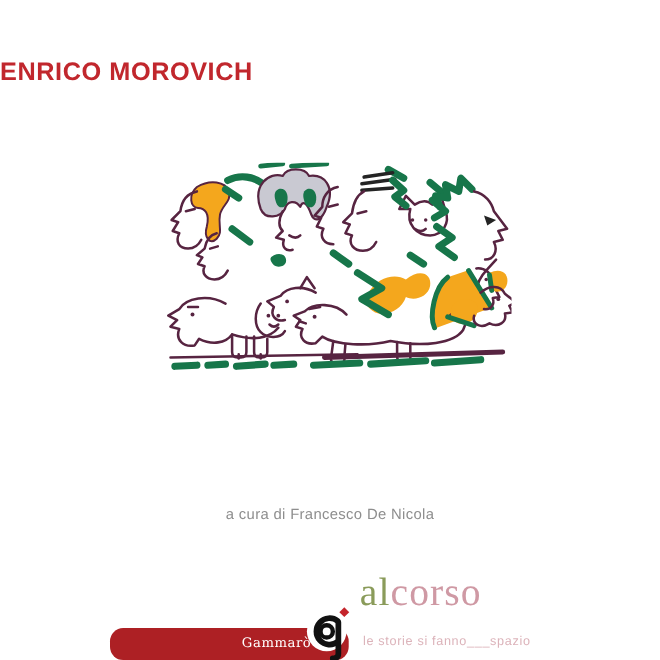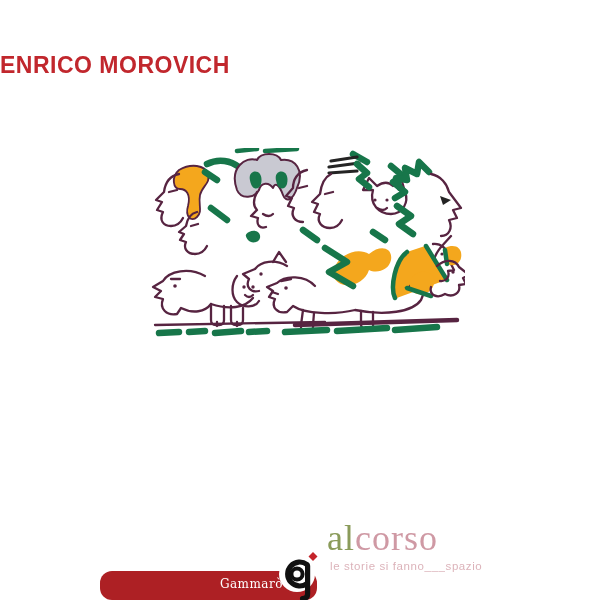--- a/index.html
+++ b/index.html
@@ -52,21 +52,21 @@
   .logo svg { width:100%; height:100%; display:block; }
 
   .imprint { position:absolute; left:327px; top:520px; }
   .wordmark {
     font-family:"Liberation Serif", serif; font-size:36px; line-height:1;
     letter-spacing:1px;
   }
   .wordmark .al    { color:var(--alcorso_green,#8a9b5a); }
   .wordmark .corso { color:var(--alcorso_pink,#cf99a4); }
   .tagline {
-    margin-top:4px; margin-left:3px;
+    margin-top:21px; margin-left:3px;
     font-size:11.5px; letter-spacing:0.6px;
     color:var(--tagline_pink,#dcb3ba);
   }
 </style>
 </head>
 <body>
 
 <div class="cover">
 
   <div class="author">ENRICO MOROVICH</div>
@@ -166,20 +166,21 @@
       <path class="grn" d="M14,185 l20,-1"></path>
       <path class="grn" d="M44,184 l16,-1"></path>
       <path class="grn" d="M70,185 l26,-2"></path>
       <path class="grn" d="M104,184 l18,-1"></path>
       <path class="grn" d="M140,184 l42,-2"></path>
       <path class="grn" d="M192,183 l50,-3"></path>
       <path class="grn" d="M250,182 l42,-3"></path>
     </svg>
   </div>
 
+  <div class="editor">a cura di Francesco De Nicola</div>
 
   <div class="band">
     <span class="gammaro">Gammarò</span>
   </div>
 
   <div class="logo">
     <svg viewBox="0 0 44 52">
       <circle cx="20" cy="25" r="18" fill="#ffffff"></circle>
       <path d="M30,15.5 A12,12 0 1 0 30,34.5" fill="none" stroke="#111111" stroke-width="5.2" stroke-linecap="round"></path>
       <circle cx="20" cy="25" r="5.6" fill="none" stroke="#111111" stroke-width="4"></circle>

